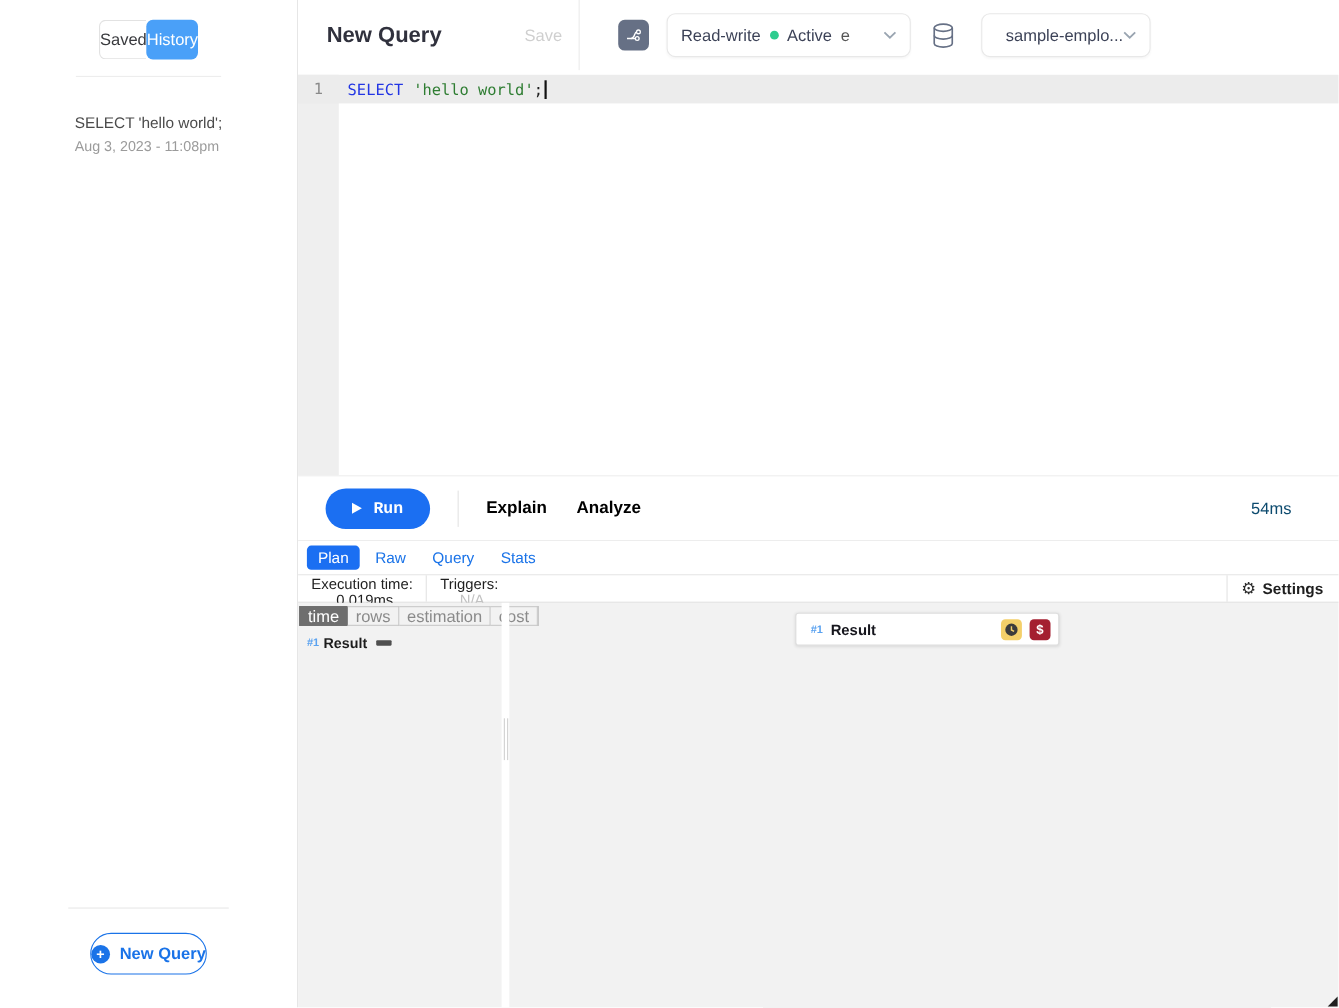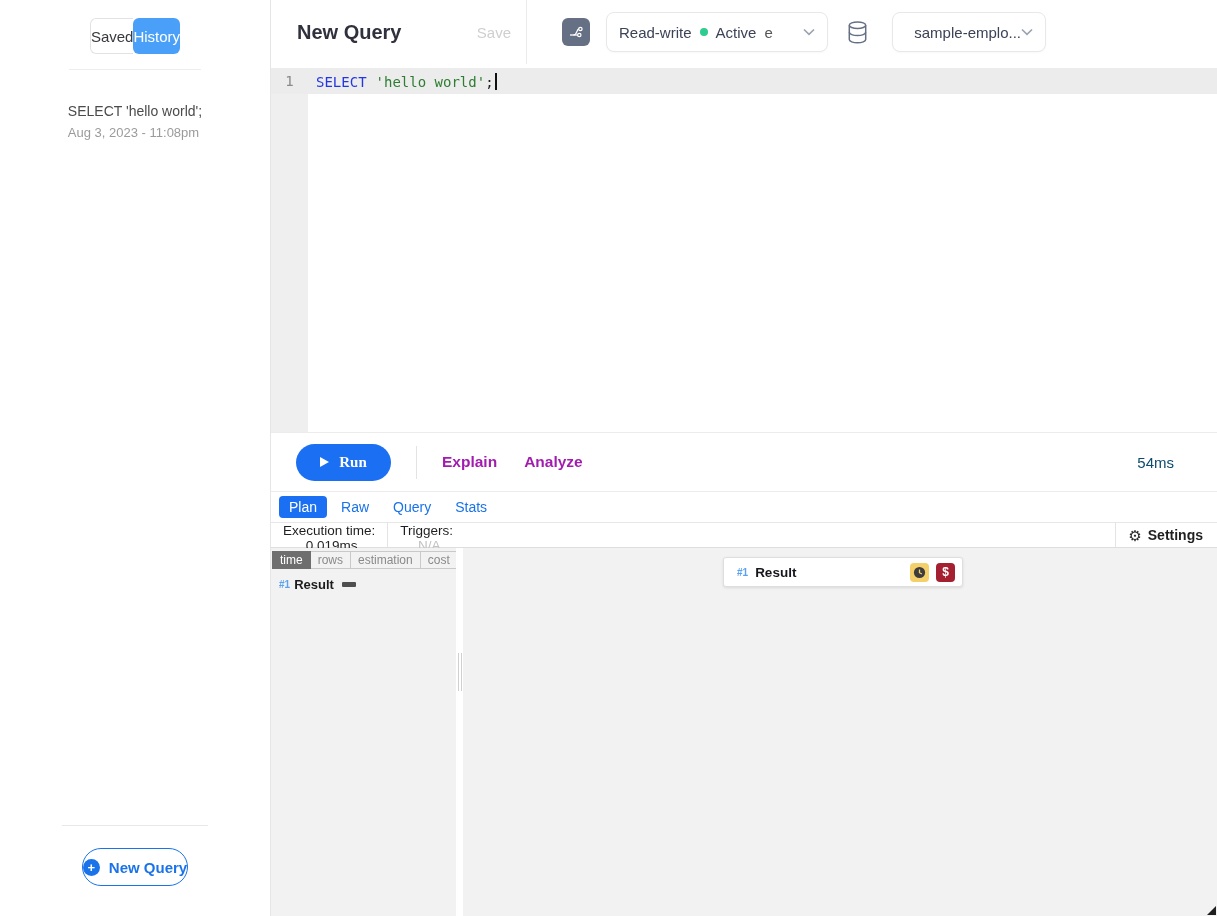--- a/index.html
+++ b/index.html
@@ -67,25 +67,25 @@
   .str { color:#2e7d32; margin-left:9px; }
   .cursor { display:inline-block; width:2px; height:17px; background:#111;
             vertical-align:text-bottom; margin-left:1px; }
 
   
   .run-bar { height:60px; flex-shrink:0; background:#fff; border-top:1px solid #ececec;
              border-bottom:1px solid #ececec; display:flex; align-items:center;
              padding:0 25px; }
   .run-btn { width:95px; height:37px; border-radius:19px; background:#1b6ff2; color:#fff;
              border:none; font-weight:700; font-size:15px; display:flex; align-items:center;
-             justify-content:center; gap:10px; cursor:pointer; font-family:Liberation Serif, serif; }
+             justify-content:center; gap:10px; cursor:pointer; font-family:Liberation Mono, monospace; }
   .play-tri { width:0; height:0; border-left:9px solid #fff;
               border-top:5.5px solid transparent; border-bottom:5.5px solid transparent; }
   .vdiv { width:1px; height:33px; background:#e3e3e3; margin:0 25px; }
-  .run-link { color:#a21caf; font-weight:600; font-size:15.5px; margin-right:27px;
+  .run-link { color:#000000; font-weight:600; font-size:15.5px; margin-right:27px;
               cursor:pointer; }
   .duration { margin-left:auto; margin-right:18px; color:#0c4a6e; font-size:15px; }
 
   
   .result-tabs { height:30px; flex-shrink:0; background:#fff; display:flex;
                  align-items:center; padding-left:8px; }
   .rtab { color:#1a73e8; font-size:14px; padding:3px 10px; margin-right:4px;
           cursor:pointer; border-radius:4px; }
   .rtab.active { background:#1b6ff2; color:#fff; }
 
@@ -101,21 +101,21 @@
                   font-size:13px; padding:1px 9px 2px; border-radius:10px; }
   .na { color:#c2c2c2; margin-left:5px; }
   .settings-seg { border-left:1px solid #e3e3e3; display:flex; align-items:center;
                   padding:0 14px 0 12px; cursor:pointer; gap:6px; }
   .gear { font-size:15px; color:#2b2b2b; line-height:1; }
   .settings-label { font-weight:600; font-size:14px; color:#1f1f1f; }
 
   
   .plan-area { flex:1; display:flex; background:#f2f2f2; position:relative; }
   .plan-left { width:185px; flex-shrink:0; padding:3px 0 0 1px; }
-  .metric-tabs { display:flex; height:18px; font-size:12px; }
+  .metric-tabs { display:flex; height:18px; font-size:15px; }
   .mtab { display:flex; align-items:center; padding:0 7px; color:#8a8a8a;
           border:1px solid #c9c9c9; border-left:none; cursor:pointer; }
   .mtab:first-child { border-left:1px solid #c9c9c9; }
   .mtab.active { background:#6e6e6e; color:#fff; border-color:#6e6e6e; }
   .mtab.stub { width:7px; padding:0; }
   .tree-node { display:flex; align-items:center; margin:8px 0 0 7px; cursor:pointer; }
   .node-id { color:#5aa2f0; font-size:10px; font-weight:700; }
   .node-label { color:#1c1c1c; font-weight:700; font-size:13px; margin-left:4px; }
   .node-bar { width:14px; height:5px; background:#4f4f4f; border-radius:1px; margin-left:8px; }
   .splitter { width:7px; background:#fff; display:flex; justify-content:center;

